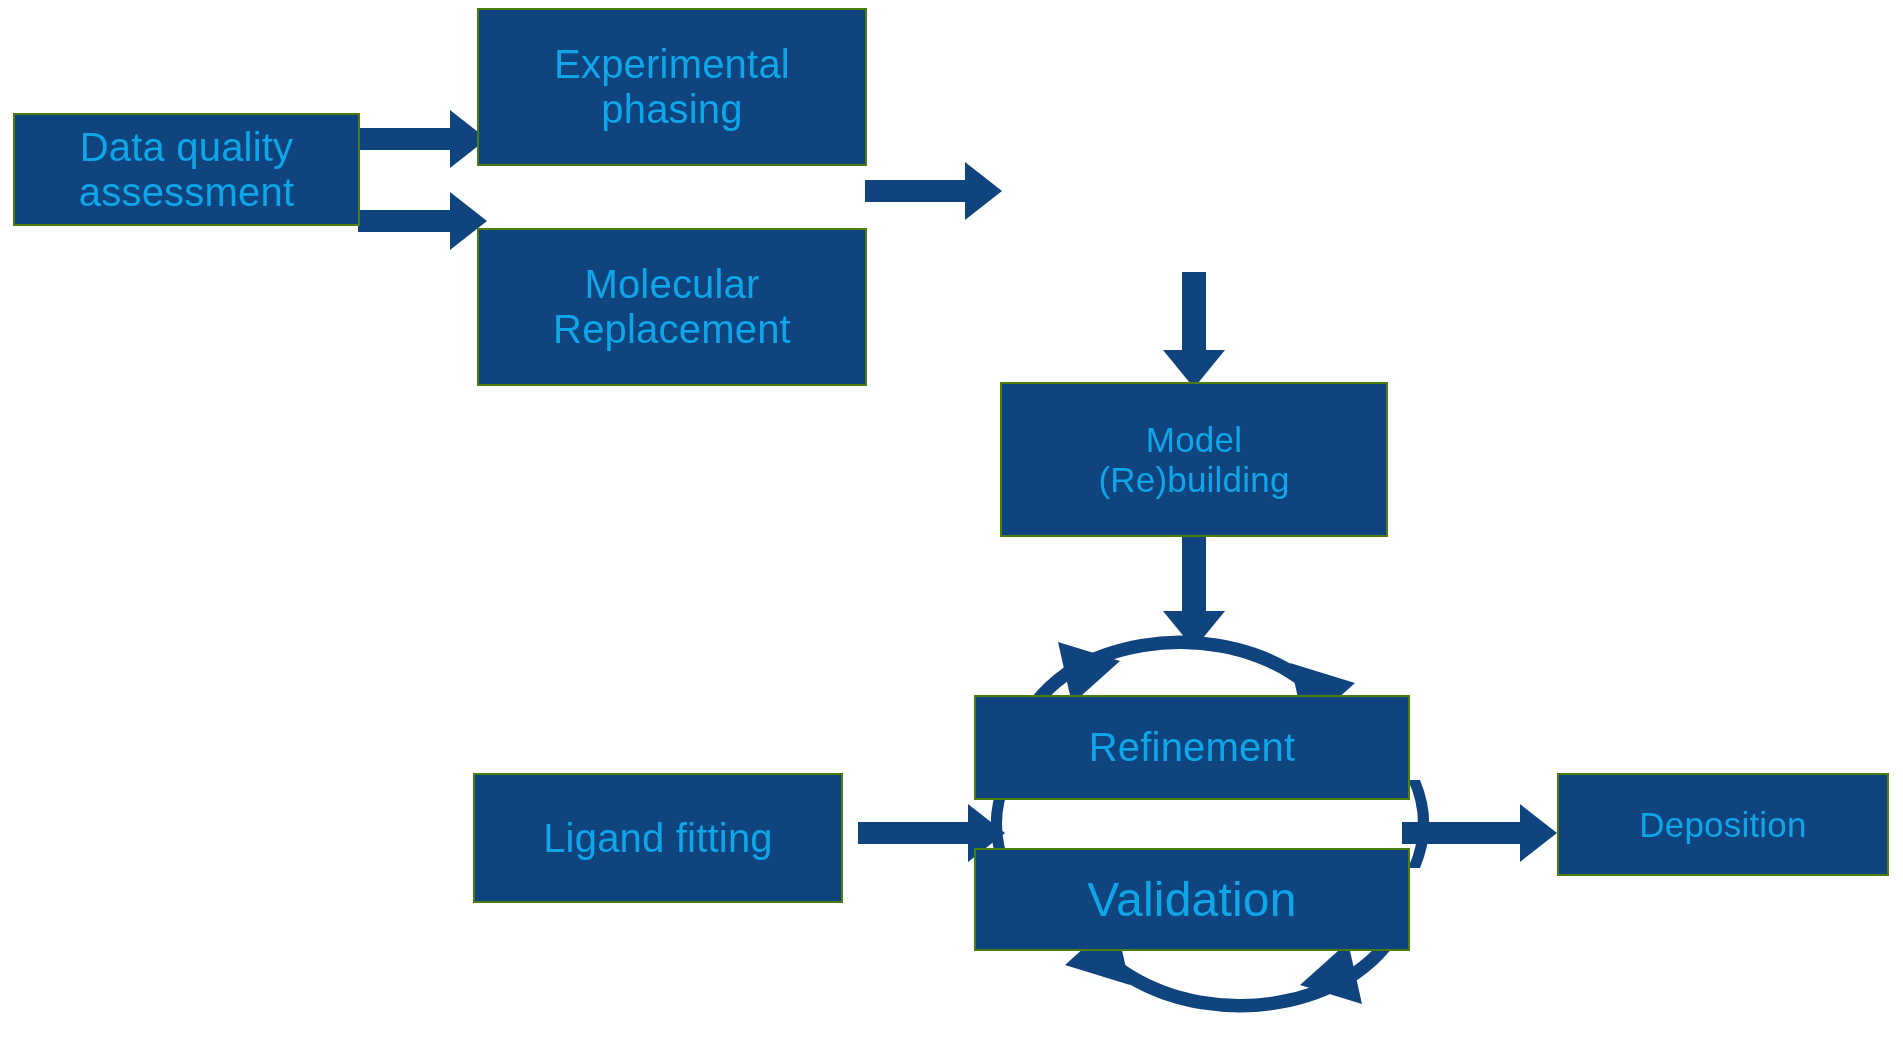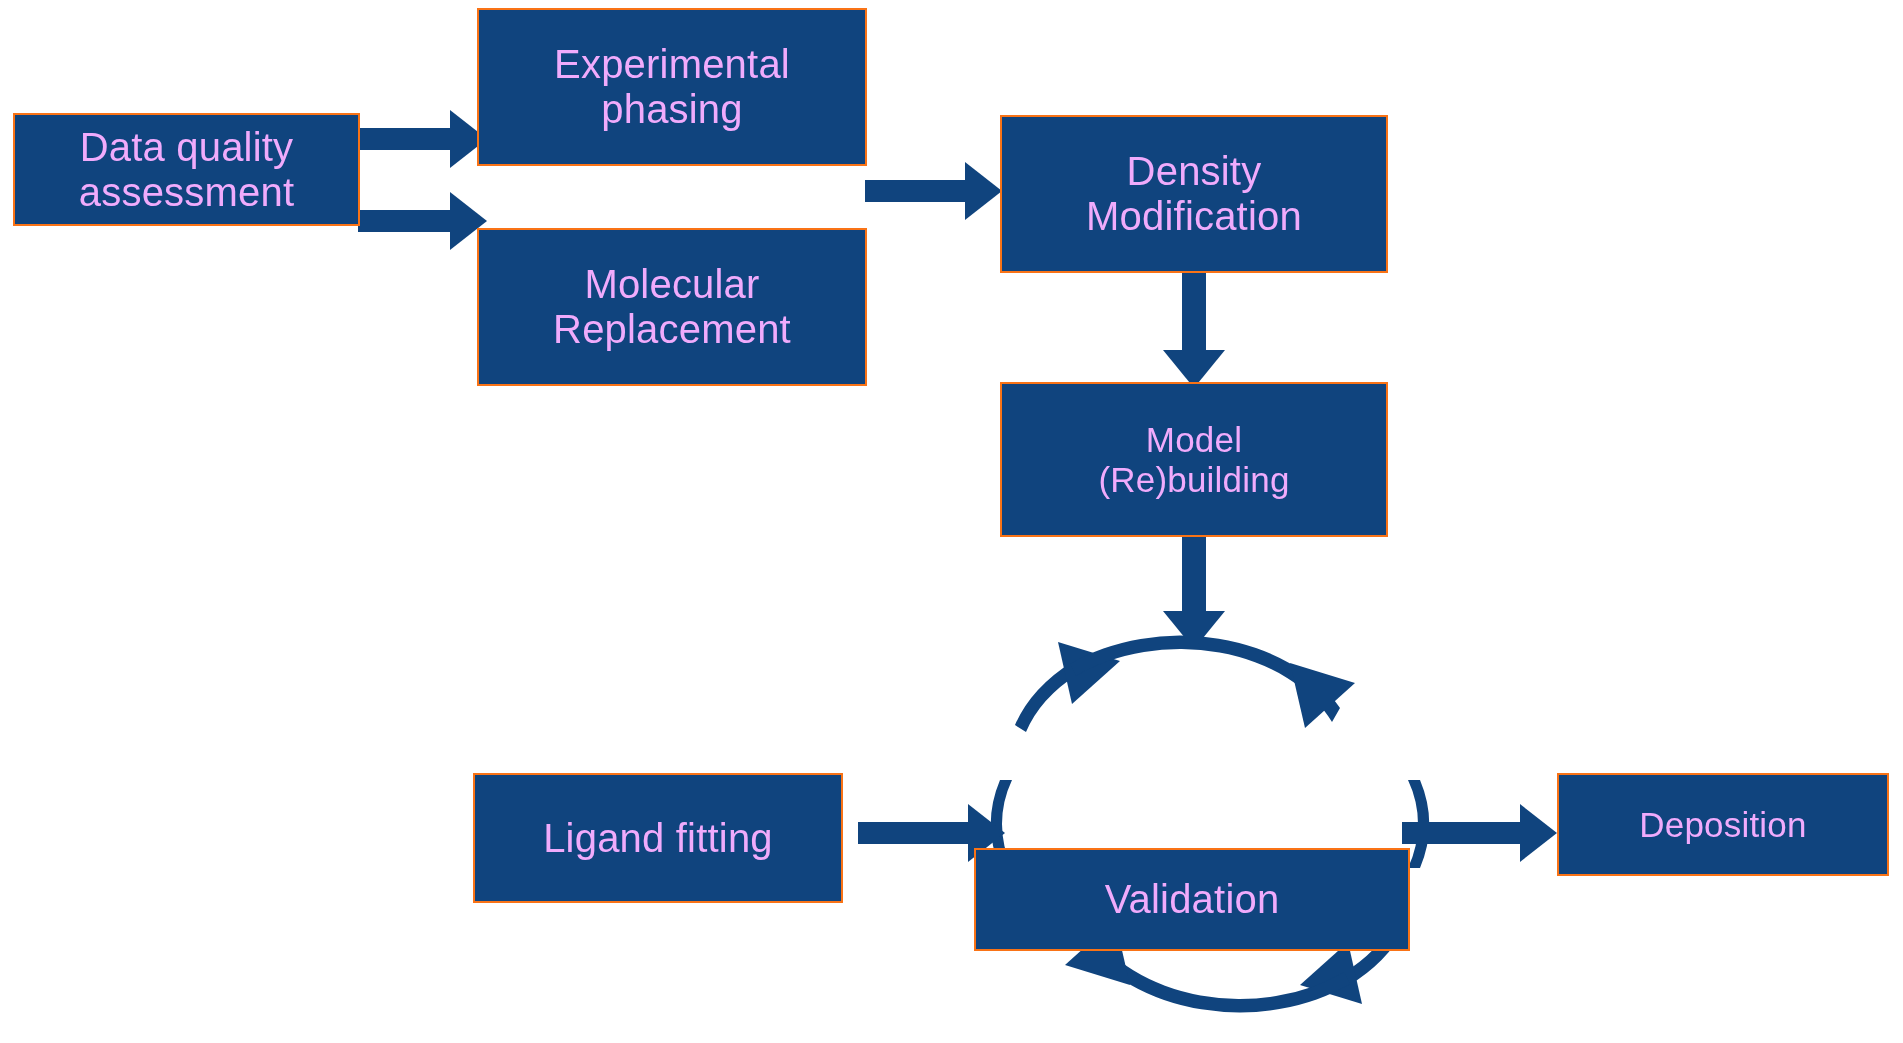--- a/index.html
+++ b/index.html
@@ -14,22 +14,22 @@
     position: relative;
     width: 1903px;
     height: 1043px;
     background: #ffffff;
     overflow: hidden;
   }
   .node {
     position: absolute;
     box-sizing: border-box;
     background: #10447E;
-    border: 2px solid #f97316;
-    color: #f0abfc;
+    border: 2px solid #4d7c0f;
+    color: #0ea5e9;
     display: flex;
     align-items: center;
     justify-content: center;
     text-align: center;
     line-height: 1.12;
     font-weight: 400;
     letter-spacing: 0.2px;
     white-space: pre-line;
     z-index: 5;
   }
@@ -160,26 +160,25 @@
 
   <div class="node" style="left:13px; top:113px; width:347px; height:113px; font-size:40px;">Data quality
 assessment</div>
 
   <div class="node" style="left:477px; top:8px; width:390px; height:158px; font-size:40px;">Experimental
 phasing</div>
 
   <div class="node" style="left:477px; top:228px; width:390px; height:158px; font-size:40px;">Molecular
 Replacement</div>
 
-  <div class="node" style="left:1000px; top:115px; width:388px; height:158px; font-size:40px;">Density
-Modification</div>
 
   <div class="node" style="left:1000px; top:382px; width:388px; height:155px; font-size:35px;">Model
 (Re)building</div>
 
+  <div class="node cycle-node" style="left:974px; top:695px; width:436px; height:105px; font-size:40px;">Refinement</div>
 
-  <div class="node cycle-node" style="left:974px; top:848px; width:436px; height:103px; font-size:40px;">Validation</div>
+  <div class="node cycle-node" style="left:974px; top:848px; width:436px; height:103px; font-size:48px;">Validation</div>
 
   <div class="node" style="left:473px; top:773px; width:370px; height:130px; font-size:40px;">Ligand fitting</div>
 
   <div class="node" style="left:1557px; top:773px; width:332px; height:103px; font-size:35px;">Deposition</div>
 
 </div>
 
 </body></html>

